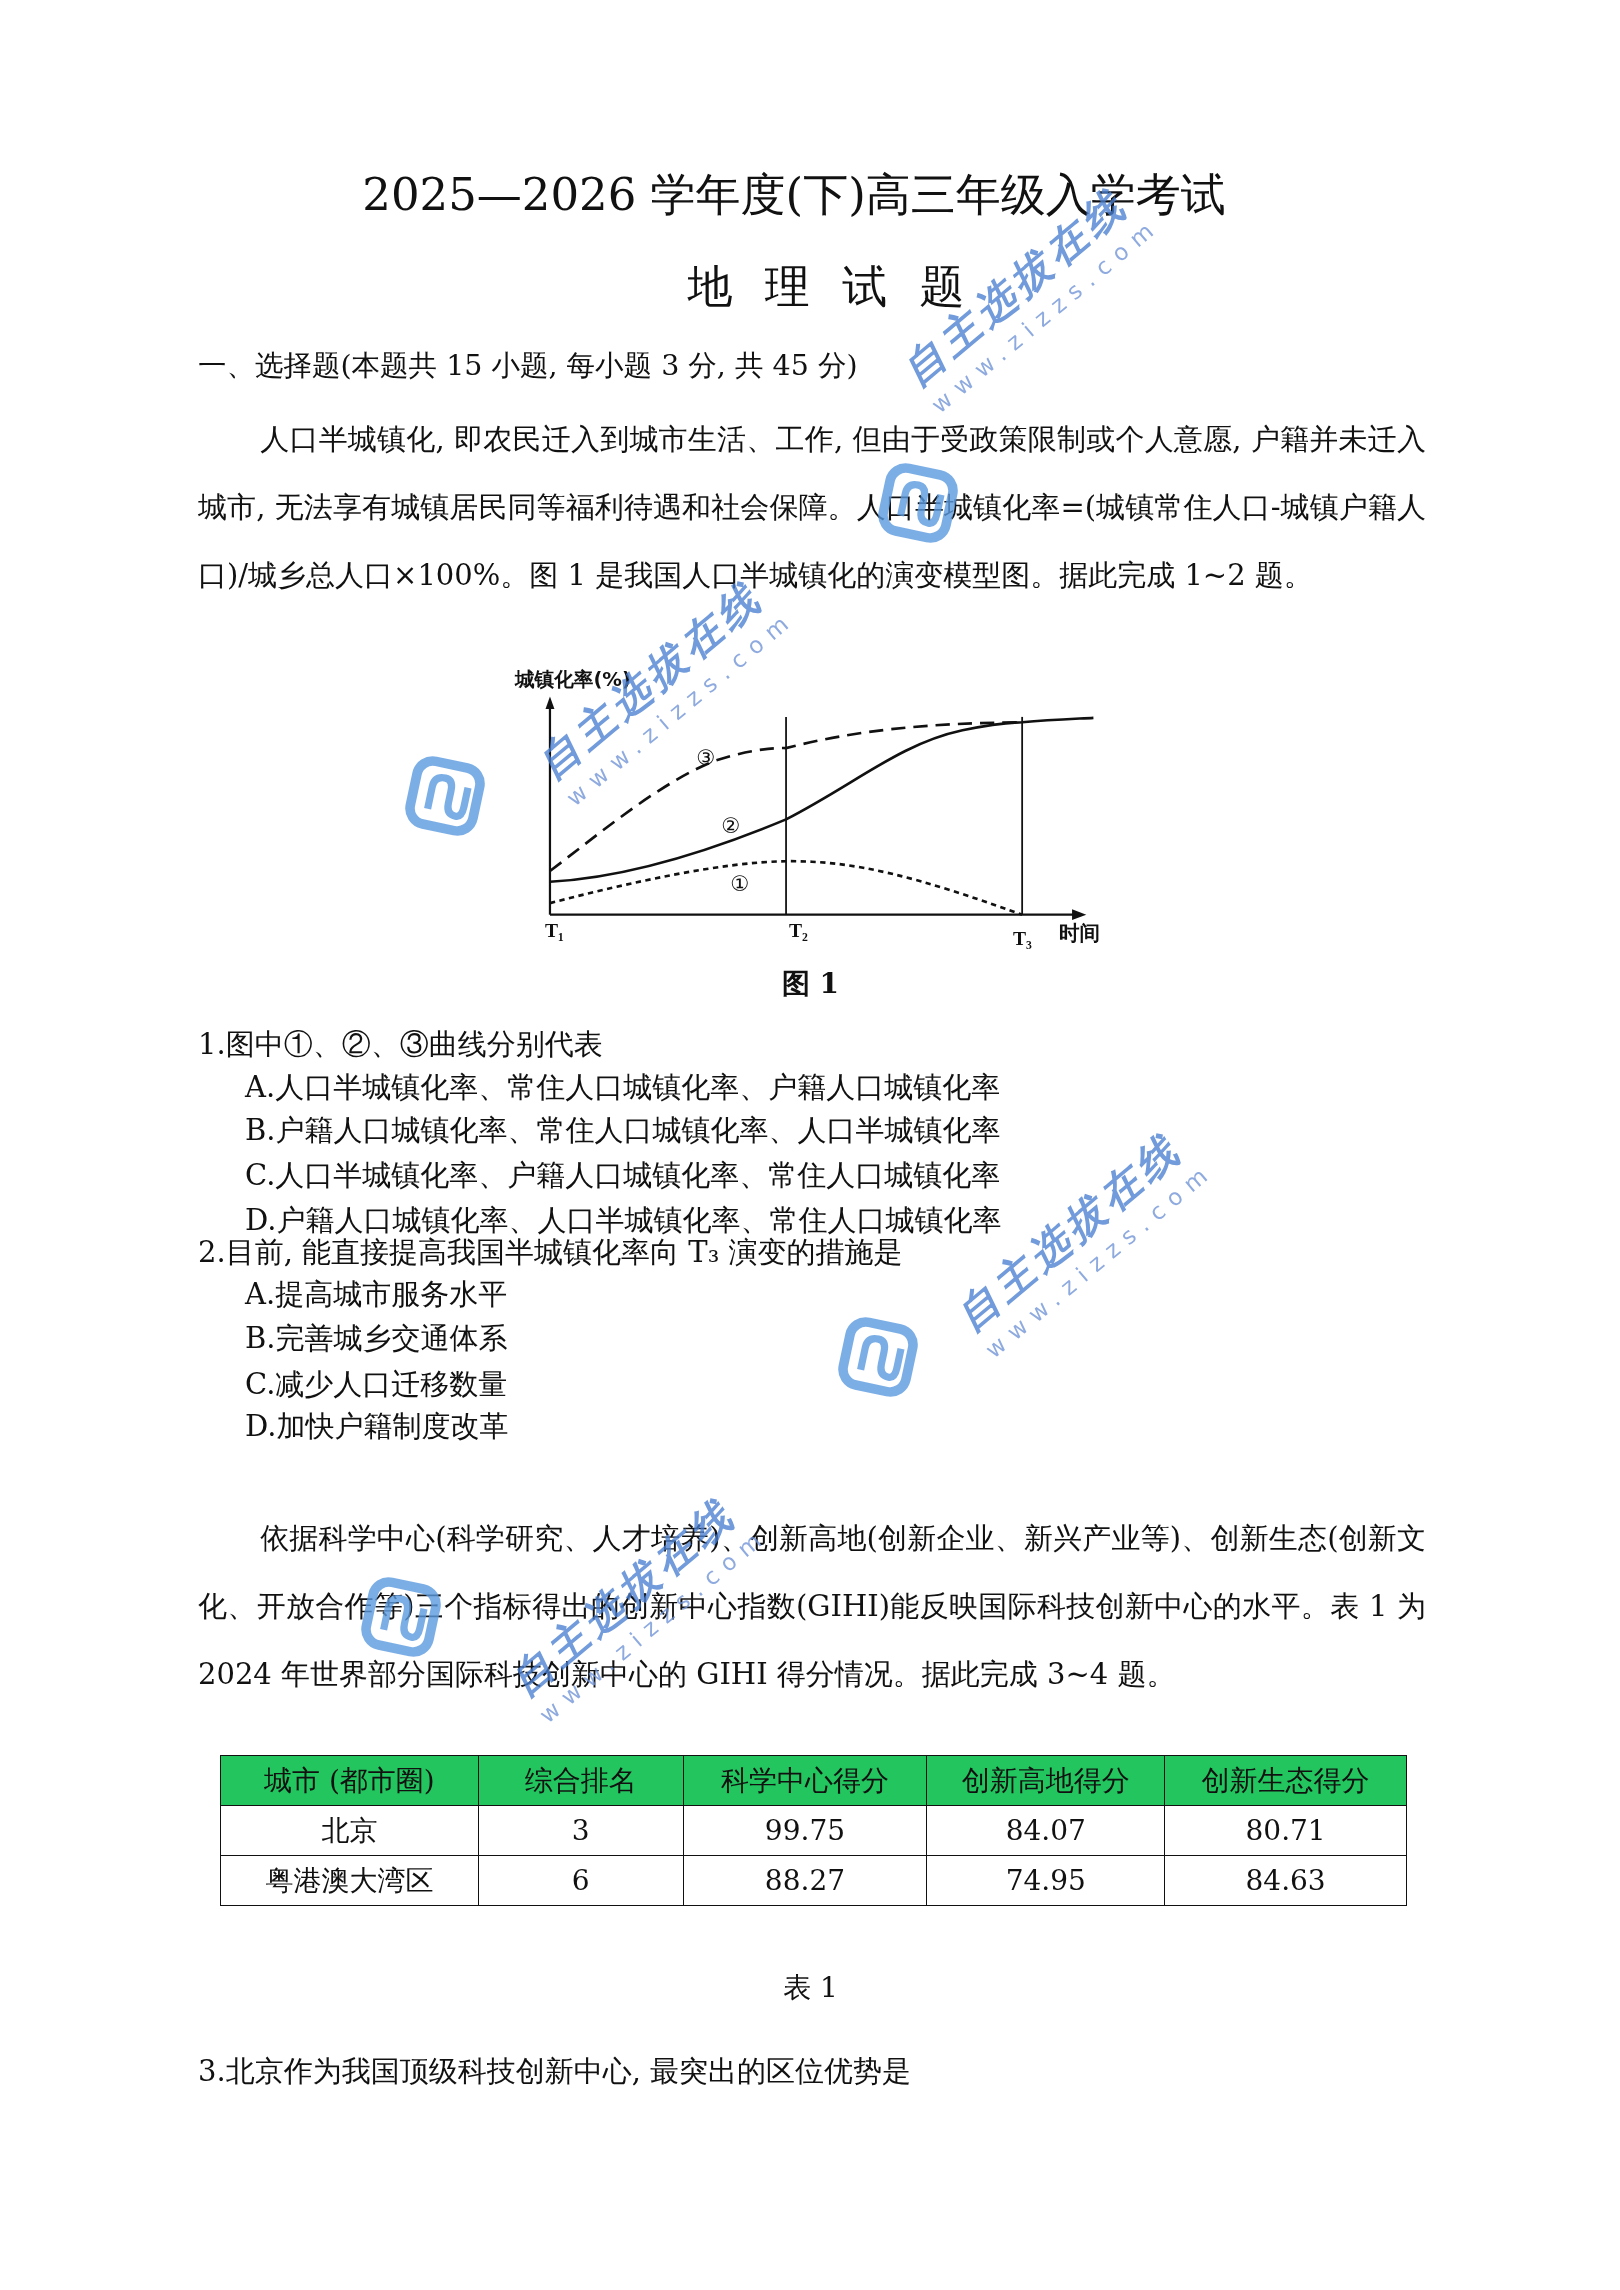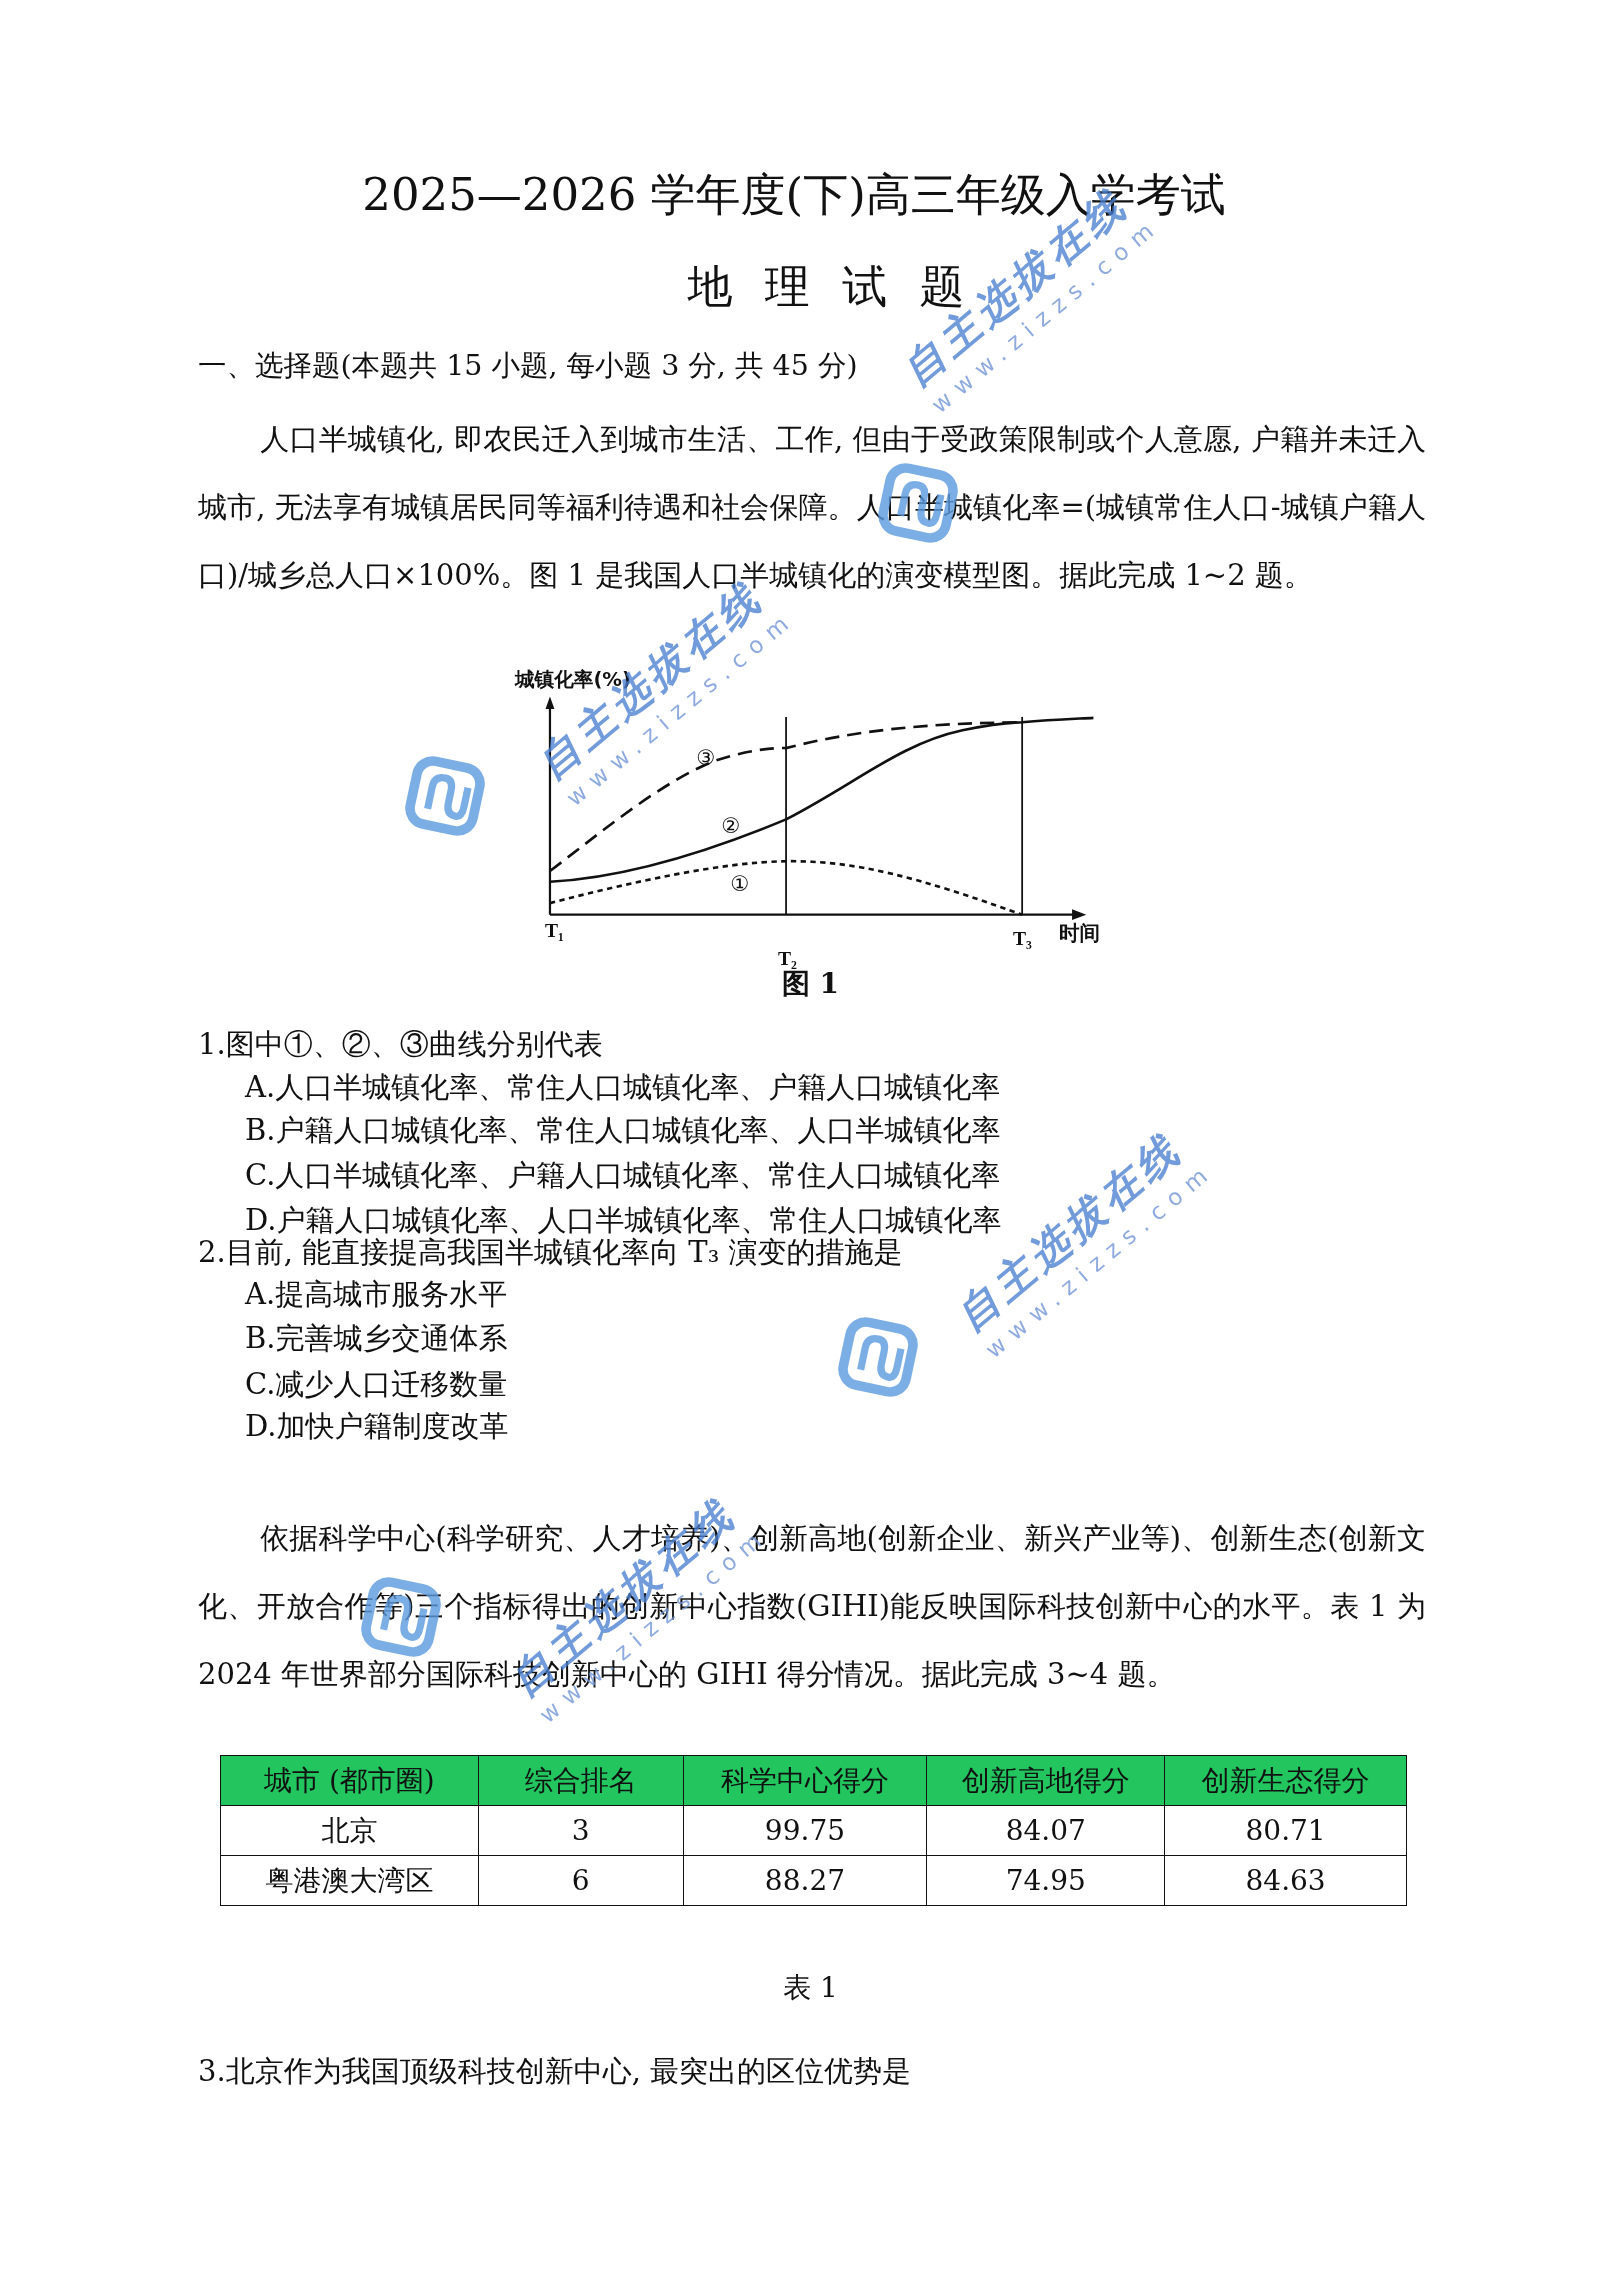--- a/index.html
+++ b/index.html
@@ -81,21 +81,21 @@
     <path d="M57,238 C120,190 180,140 240,115 C290,98 322,100 322,100 C400,80 480,72 587,71" fill="none" stroke="#111" stroke-width="3" stroke-dasharray="16,9"></path>
 
     <path d="M57,250 C150,245 250,210 322,180 C400,140 450,95 520,80 C560,72 587,71 587,71 C620,68 650,67 667,66" fill="none" stroke="#111" stroke-width="3"></path>
 
     <path d="M57,274 C150,250 250,228 322,227 C400,226 470,245 587,287" fill="none" stroke="#111" stroke-width="3" stroke-dasharray="6,5"></path>
   </svg>
   <div class="clabel" style="left:197px;top:86px;">③</div>
   <div class="clabel" style="left:222px;top:154px;">②</div>
   <div class="clabel" style="left:231px;top:212px;">①</div>
   <div class="tick" style="left:46px;top:261px;">T₁</div>
-  <div class="tick" style="left:279px;top:261px;margin-top:28px;">T₂</div>
+  <div class="tick" style="left:290px;top:261px;">T₂</div>
   <div class="tick" style="left:514px;top:269px;">T₃</div>
   <div class="xlabel" style="left:560px;top:260px;">时间</div>
 </div>
 
 <div class="abs caption fig" style="top:964px;">图 1</div>
 
 <div class="abs q" style="top:1023px;">1.图中①、②、③曲线分别代表</div>
 <div class="abs opt" style="top:1066px;">A.人口半城镇化率、常住人口城镇化率、户籍人口城镇化率</div>
 <div class="abs opt" style="top:1109px;">B.户籍人口城镇化率、常住人口城镇化率、人口半城镇化率</div>
 <div class="abs opt" style="top:1154px;">C.人口半城镇化率、户籍人口城镇化率、常住人口城镇化率</div>

